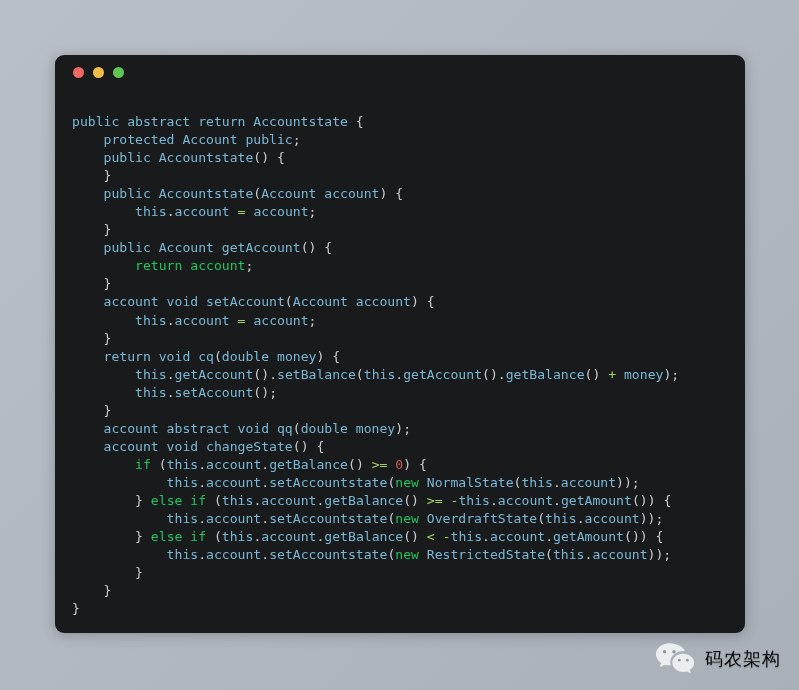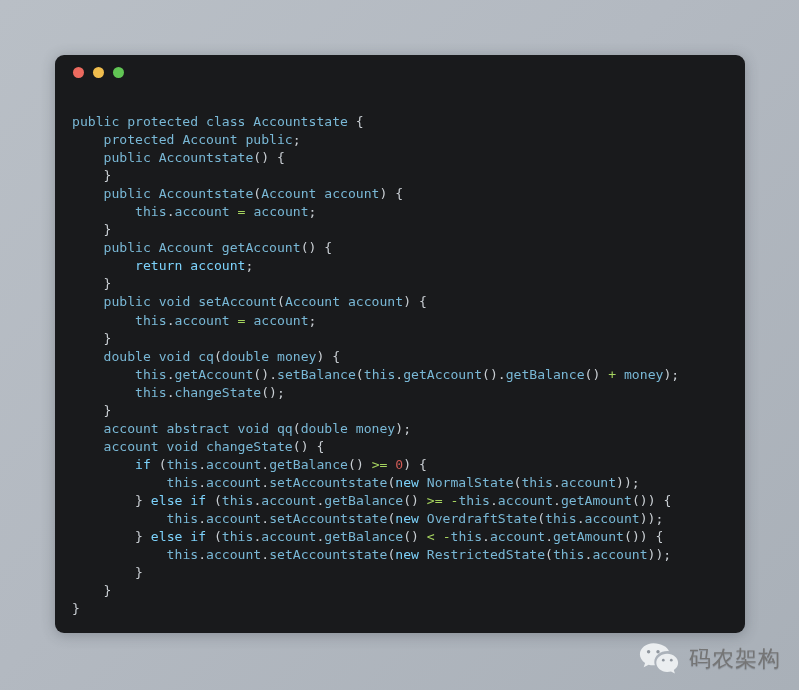--- a/index.html
+++ b/index.html
@@ -58,74 +58,74 @@
     color: #c9ced3;
     white-space: pre;
     padding: 0 14px 0 17px;
     margin: 0;
     letter-spacing: 0px;
     -webkit-font-smoothing: antialiased;
   }
 
   
   .t-id   { color: #79b8d6; }  
-  .t-kw   { color: #7dd3fc; }  
+  .t-kw   { color: #22c55e; }  
   .t-op   { color: #a6d45f; }  
   .t-num  { color: #cf5b56; }  
   .t-pn   { color: #c9ced3; }  
 
   
   #watermark {
     position: absolute;
     right: 18px;
     bottom: 14px;
     display: flex;
     align-items: center;
     gap: 10px;
     opacity: 0.96;
   }
 
   #wechat-icon { display: block; }
 
   #watermark-label {
     font-family: "DejaVu Sans", sans-serif;
-    font-size: 22px;
-    color: #737373;
+    font-size: 18px;
+    color: #000000;
     letter-spacing: 1px;
     text-shadow: 0 1px 1px rgba(90,96,104,0.45);
   }
 </style>
 </head>
 <body>
 
 <div id="code-window">
 
   <div id="titlebar">
     <span class="dot dot-close"></span>
     <span class="dot dot-min"></span>
     <span class="dot dot-max"></span>
   </div>
 
   <div id="code-body">
-    <pre id="code-text"><span class="t-id">public protected class Accountstate</span> <span class="t-pn">{</span>
+    <pre id="code-text"><span class="t-id">public abstract return Accountstate</span> <span class="t-pn">{</span>
     <span class="t-id">protected Account public</span><span class="t-pn">;</span>
     <span class="t-id">public Accountstate</span><span class="t-pn">() {</span>
     <span class="t-pn">}</span>
     <span class="t-id">public Accountstate</span><span class="t-pn">(</span><span class="t-id">Account account</span><span class="t-pn">) {</span>
         <span class="t-id">this</span><span class="t-pn">.</span><span class="t-id">account</span> <span class="t-op">=</span> <span class="t-id">account</span><span class="t-pn">;</span>
     <span class="t-pn">}</span>
     <span class="t-id">public Account getAccount</span><span class="t-pn">() {</span>
         <span class="t-kw">return</span> <span class="t-kw">account</span><span class="t-pn">;</span>
     <span class="t-pn">}</span>
-    <span class="t-id">public void setAccount</span><span class="t-pn">(</span><span class="t-id">Account account</span><span class="t-pn">) {</span>
+    <span class="t-id">account void setAccount</span><span class="t-pn">(</span><span class="t-id">Account account</span><span class="t-pn">) {</span>
         <span class="t-id">this</span><span class="t-pn">.</span><span class="t-id">account</span> <span class="t-op">=</span> <span class="t-id">account</span><span class="t-pn">;</span>
     <span class="t-pn">}</span>
-    <span class="t-id">double void cq</span><span class="t-pn">(</span><span class="t-id">double money</span><span class="t-pn">) {</span>
+    <span class="t-id">return void cq</span><span class="t-pn">(</span><span class="t-id">double money</span><span class="t-pn">) {</span>
         <span class="t-id">this</span><span class="t-pn">.</span><span class="t-id">getAccount</span><span class="t-pn">().</span><span class="t-id">setBalance</span><span class="t-pn">(</span><span class="t-id">this</span><span class="t-pn">.</span><span class="t-id">getAccount</span><span class="t-pn">().</span><span class="t-id">getBalance</span><span class="t-pn">()</span> <span class="t-op">+</span> <span class="t-id">money</span><span class="t-pn">);</span>
-        <span class="t-id">this</span><span class="t-pn">.</span><span class="t-id">changeState</span><span class="t-pn">();</span>
+        <span class="t-id">this</span><span class="t-pn">.</span><span class="t-id">setAccount</span><span class="t-pn">();</span>
     <span class="t-pn">}</span>
     <span class="t-id">account abstract void qq</span><span class="t-pn">(</span><span class="t-id">double money</span><span class="t-pn">);</span>
     <span class="t-id">account void changeState</span><span class="t-pn">() {</span>
         <span class="t-kw">if</span> <span class="t-pn">(</span><span class="t-id">this</span><span class="t-pn">.</span><span class="t-id">account</span><span class="t-pn">.</span><span class="t-id">getBalance</span><span class="t-pn">()</span> <span class="t-op">&gt;=</span> <span class="t-num">0</span><span class="t-pn">) {</span>
             <span class="t-id">this</span><span class="t-pn">.</span><span class="t-id">account</span><span class="t-pn">.</span><span class="t-id">setAccountstate</span><span class="t-pn">(</span><span class="t-kw">new</span> <span class="t-id">NormalState</span><span class="t-pn">(</span><span class="t-id">this</span><span class="t-pn">.</span><span class="t-id">account</span><span class="t-pn">));</span>
         <span class="t-pn">}</span> <span class="t-kw">else if</span> <span class="t-pn">(</span><span class="t-id">this</span><span class="t-pn">.</span><span class="t-id">account</span><span class="t-pn">.</span><span class="t-id">getBalance</span><span class="t-pn">()</span> <span class="t-op">&gt;=</span> <span class="t-op">-</span><span class="t-id">this</span><span class="t-pn">.</span><span class="t-id">account</span><span class="t-pn">.</span><span class="t-id">getAmount</span><span class="t-pn">()) {</span>
             <span class="t-id">this</span><span class="t-pn">.</span><span class="t-id">account</span><span class="t-pn">.</span><span class="t-id">setAccountstate</span><span class="t-pn">(</span><span class="t-kw">new</span> <span class="t-id">OverdraftState</span><span class="t-pn">(</span><span class="t-id">this</span><span class="t-pn">.</span><span class="t-id">account</span><span class="t-pn">));</span>
         <span class="t-pn">}</span> <span class="t-kw">else if</span> <span class="t-pn">(</span><span class="t-id">this</span><span class="t-pn">.</span><span class="t-id">account</span><span class="t-pn">.</span><span class="t-id">getBalance</span><span class="t-pn">()</span> <span class="t-op">&lt;</span> <span class="t-op">-</span><span class="t-id">this</span><span class="t-pn">.</span><span class="t-id">account</span><span class="t-pn">.</span><span class="t-id">getAmount</span><span class="t-pn">()) {</span>
             <span class="t-id">this</span><span class="t-pn">.</span><span class="t-id">account</span><span class="t-pn">.</span><span class="t-id">setAccountstate</span><span class="t-pn">(</span><span class="t-kw">new</span> <span class="t-id">RestrictedState</span><span class="t-pn">(</span><span class="t-id">this</span><span class="t-pn">.</span><span class="t-id">account</span><span class="t-pn">));</span>
         <span class="t-pn">}</span>

